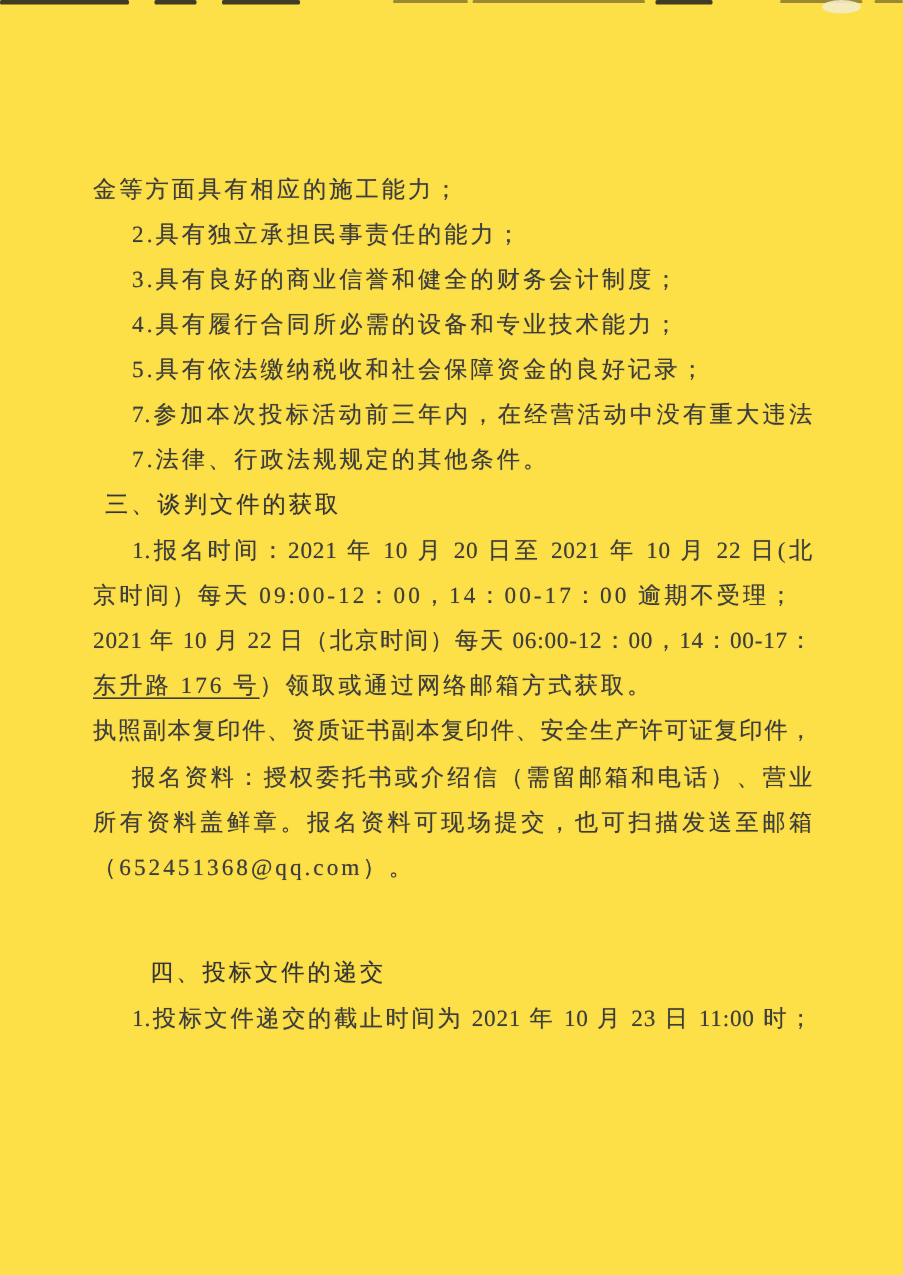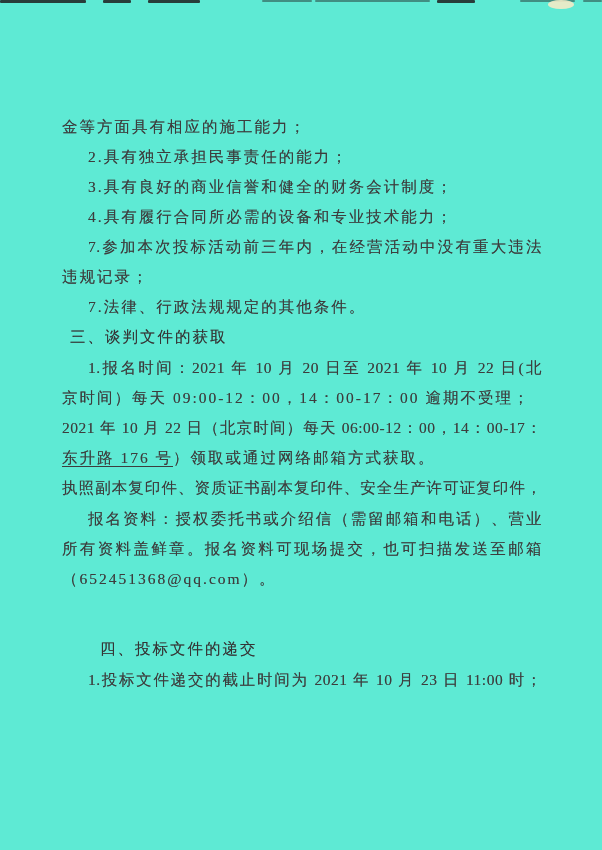--- a/index.html
+++ b/index.html
@@ -5,21 +5,21 @@
   html,body{margin:0;padding:0;}
   body{
     width:602px;height:850px;
     background:#e9e9e9;
     font-family:"Liberation Serif","DejaVu Serif",serif;
     overflow:hidden;
   }
   .page{
     position:relative;
     width:602px;height:850px;
-    background:#5eead4;
+    background:#fde047;
     color:#3d3d3d;
     overflow:hidden;
   }
   
   .edge{
     position:absolute;top:0;height:3px;
     background:#1f1f1f;opacity:.85;border-radius:1px;
   }
   .edge.light{height:2px;opacity:.45;}
   .stain{
@@ -70,22 +70,22 @@
   <div class="edge" style="left:437px;width:38px;"></div>
   <div class="edge light" style="left:520px;width:55px;"></div>
   <div class="edge light" style="left:583px;width:19px;"></div>
   <div class="stain"></div>
 
   <div class="doc">
       <div class="line ind-0"><span>金等方面具有相应的施工能力；</span></div>
       <div class="line ind-2"><span>2.具有独立承担民事责任的能力；</span></div>
       <div class="line ind-2"><span>3.具有良好的商业信誉和健全的财务会计制度；</span></div>
       <div class="line ind-2"><span>4.具有履行合同所必需的设备和专业技术能力；</span></div>
+      <div class="line ind-2"><span>5.具有依法缴纳税收和社会保障资金的良好记录；</span></div>
       <div class="line ind-2 justify"><span>7.参加本次投标活动前三年内，在经营活动中没有重大违法</span></div>
-      <div class="line ind-0"><span>违规记录；</span></div>
       <div class="line ind-2"><span>7.法律、行政法规规定的其他条件。</span></div>
       <div class="line ind-1 bold"><span>三、谈判文件的获取</span></div>
       <div class="line ind-2 justify gap"><span>1.报名时间：2021 年 10 月 20 日至 2021 年 10 月 22 日(北</span></div>
       <div class="line ind-0"><span>京时间）每天 09:00-12：00，14：00-17：00 逾期不受理；</span></div>
       <div class="line ind-0 justify"><span>2021 年 10 月 22 日（北京时间）每天 06:00-12：00，14：00-17：</span></div>
       <div class="line ind-0"><span class="u">东升路 176 号</span><span>）领取或通过网络邮箱方式获取。</span></div>
       <div class="line ind-0 justify"><span>执照副本复印件、资质证书副本复印件、安全生产许可证复印件，</span></div>
       <div class="line ind-2 justify gap"><span>报名资料：授权委托书或介绍信（需留邮箱和电话）、营业</span></div>
       <div class="line ind-0 justify"><span>所有资料盖鲜章。报名资料可现场提交，也可扫描发送至邮箱</span></div>
       <div class="line ind-0"><span>（652451368@qq.com）。</span></div>

